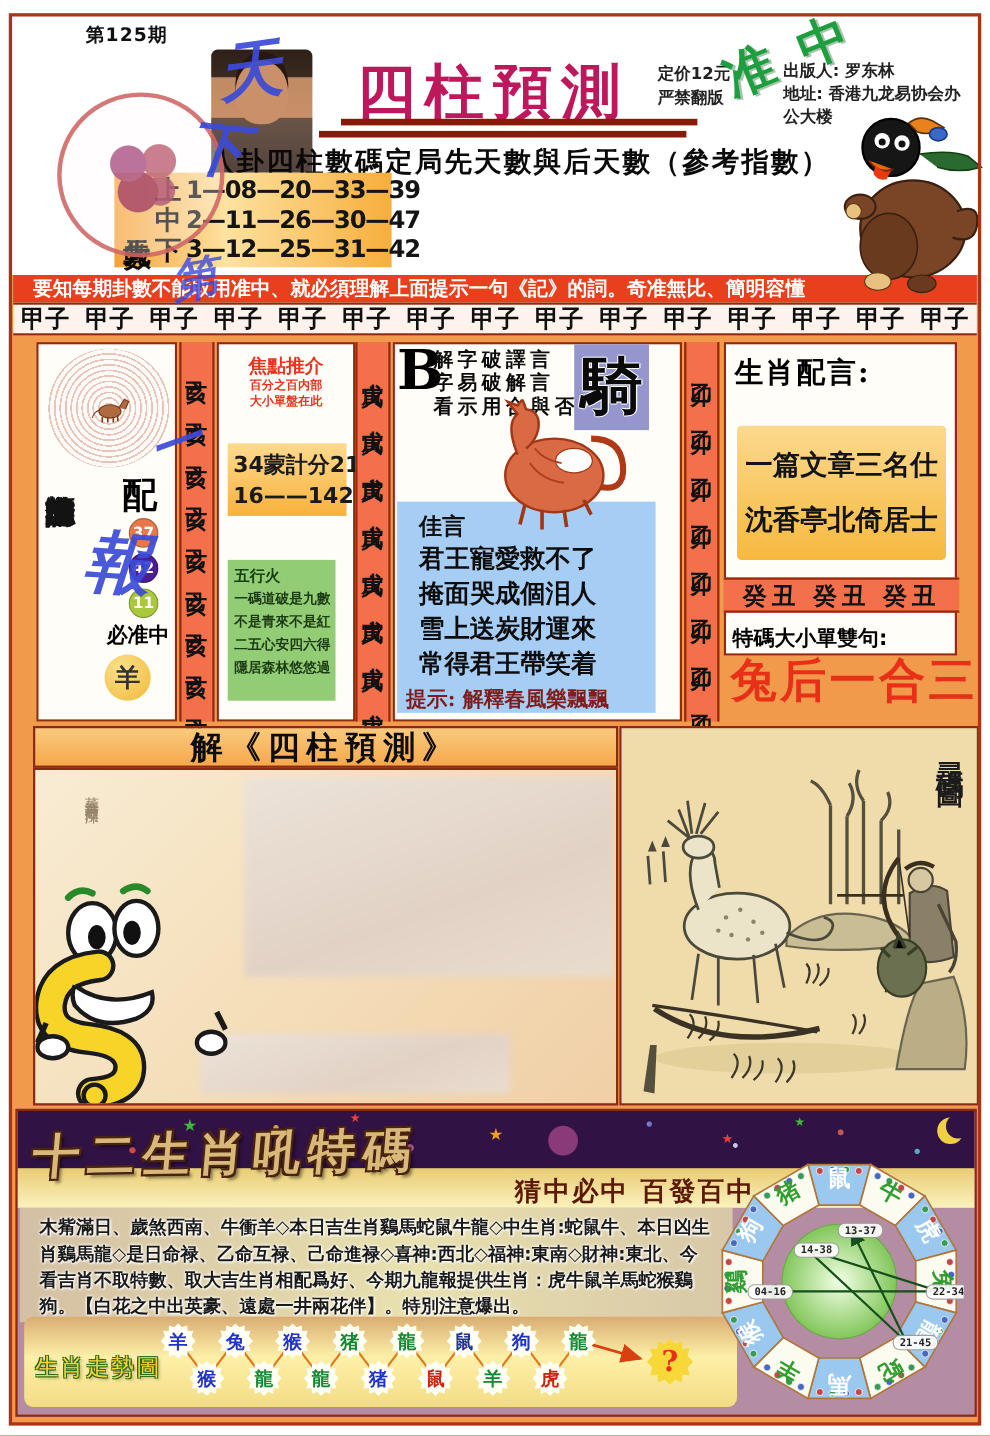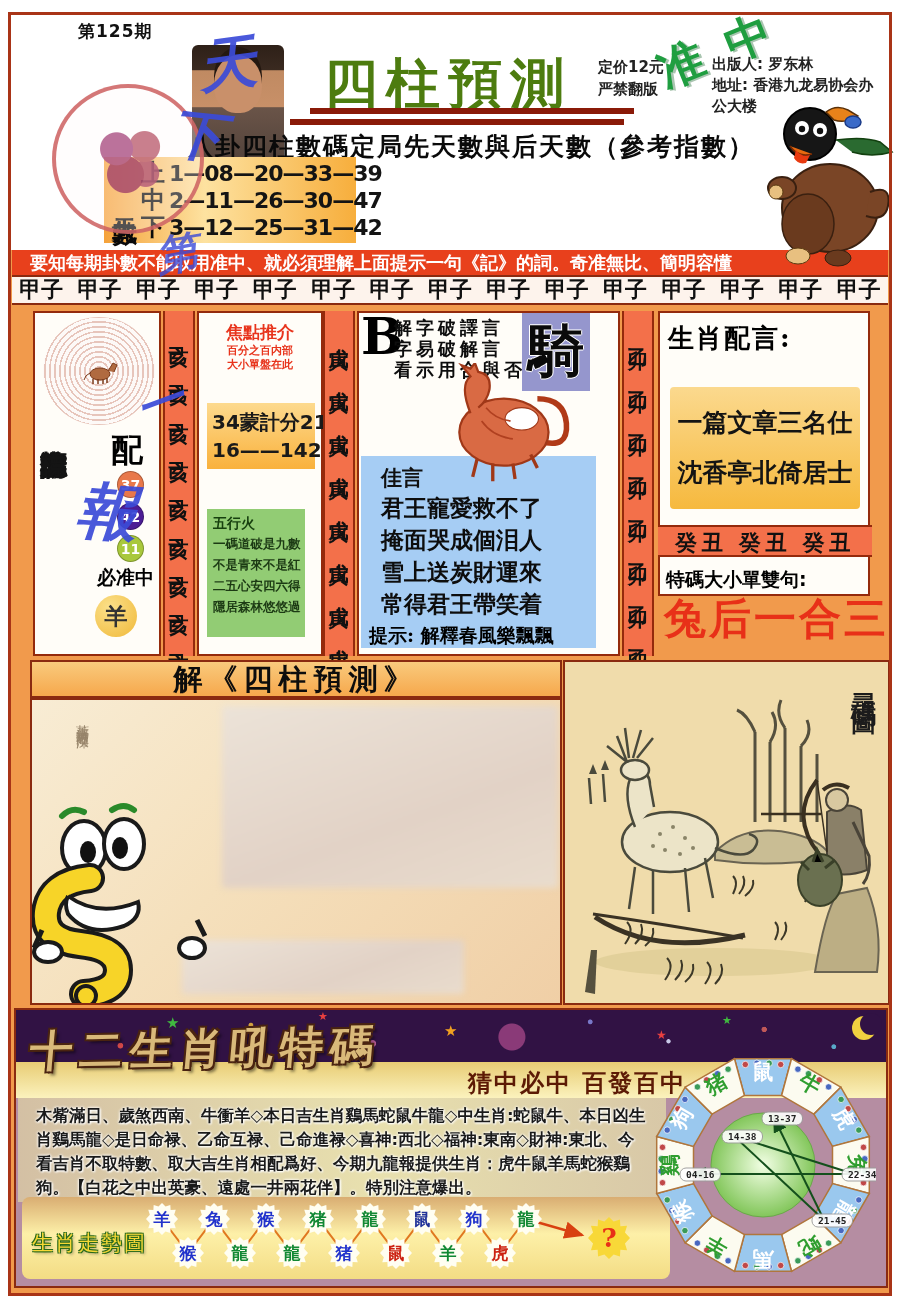--- a/index.html
+++ b/index.html
@@ -6,21 +6,21 @@
   body { background:#888; font-family:"DejaVu Sans",sans-serif; }
   #page { position:relative; width:900px; height:1305px; background:#ffffff; overflow:hidden; margin:0 auto; }
   .abs { position:absolute; }
   .serif { font-family:"DejaVu Serif",serif; }
   .frame { position:absolute; left:8px; top:12px; width:884px; height:1284px; border:3px solid #a93417; pointer-events:none; z-index:40; }
   .orange-zone { position:absolute; left:10px; top:250px; width:880px; height:1044px; background:#f19a4c; }
 
   
   .issue { left:78px; top:20px; font-size:17px; font-weight:bold; color:#111; letter-spacing:1px; }
   .slogan { left:196px; top:12px; font-size:25px; font-weight:900; color:#e8341c; letter-spacing:1px; text-shadow:1px 1px 0 #fff,-1px -1px 0 #fff; }
-  .main-title { left:324px; top:48px; font-size:54px; font-weight:900; color:#4d7c0f; letter-spacing:8px; }
+  .main-title { left:324px; top:48px; font-size:54px; font-weight:900; color:#be185d; letter-spacing:8px; }
   .bar1 { left:310px; top:108px; width:324px; height:6px; background:#8a1a08; }
   .bar2 { left:290px; top:119px; width:334px; height:6px; background:#8a1a08; }
   .price { left:598px; top:56px; font-size:15px; font-weight:bold; color:#222; line-height:22px; }
   .pub { left:712px; top:54px; font-size:15px; font-weight:bold; color:#222; line-height:21px; width:172px; }
   .stamp { left:655px; top:16px; font-size:46px; font-weight:900; color:#1f9e40; letter-spacing:26px; transform:rotate(-22deg); text-shadow:2px 2px 0 rgba(10,90,30,.35); z-index:6; }
   .photo { left:192px; top:45px; width:92px; height:112px; border-radius:6px 6px 0 0;
     background:linear-gradient(180deg,#2e2018 0%,#3a2a20 22%,#c08a62 23%,#c89068 55%,#6a5448 56%,#54443c 100%); }
   .photo:after { content:""; position:absolute; left:22px; top:10px; width:48px; height:58px; border-radius:50% 50% 45% 45%; background:#c9906a; box-shadow:0 -8px 0 0 #241810; }
   .seal { left:52px; top:84px; width:152px; height:150px; border:4px solid rgba(205,95,95,.85); border-radius:50%; background:rgba(255,250,250,.3); z-index:4; }
   .seal-inner { position:absolute; left:18px; top:16px; width:112px; height:112px; border-radius:50%;
@@ -73,21 +73,21 @@
   .wux-title { font-size:14px; font-weight:900; color:#17400f; }
   .wux-line { font-size:12.5px; font-weight:900; color:#1c3a14; line-height:21px; white-space:nowrap; }
   .bletter { left:2px; top:-6px; font-size:50px; font-weight:900; }
   .b-lines { left:35px; top:4px; }
   .b-line { font-family:"DejaVu Serif",serif; font-size:18px; font-weight:900; letter-spacing:4px; line-height:21px; color:#0d0d0d; white-space:nowrap; }
   .qi-block { left:163px; top:0px; width:68px; height:78px; background:#9596cd; display:flex; align-items:center; justify-content:center; }
   .qi-char { font-family:"DejaVu Serif",serif; font-size:56px; font-weight:900; color:#0a0a0a; text-shadow:-1px 0 #fff,1px 0 #fff,0 -1px #fff,0 1px #fff; }
   .poem-box { left:2px; top:143px; width:235px; height:192px; background:#a6cdf4; padding:8px 0 0 20px; }
   .poem-title { font-family:"DejaVu Serif",serif; font-size:21px; font-weight:900; color:#101010; }
   .poem-line { font-family:"DejaVu Serif",serif; font-size:23px; font-weight:900; color:#0d0d0d; line-height:32px; white-space:nowrap; }
-  .poem-hint { font-family:"DejaVu Serif",serif; font-size:19px; font-weight:900; color:#000000; margin:3px 0 0 -12px; white-space:nowrap; }
+  .poem-hint { font-family:"DejaVu Serif",serif; font-size:19px; font-weight:900; color:#7f1d1d; margin:3px 0 0 -12px; white-space:nowrap; }
   .rp-title { left:8px; top:8px; font-size:26px; font-weight:900; letter-spacing:2px; }
   .couplet { left:10px; top:74px; width:190px; height:122px; background:linear-gradient(180deg,#fbd98e,#f6b93e); border-radius:4px; display:flex; flex-direction:column; justify-content:center; align-items:center; }
   .couplet-line { font-family:"DejaVu Serif",serif; font-size:25px; font-weight:900; color:#141414; line-height:50px; white-space:nowrap; }
   .gzband { left:-2px; top:212px; width:214px; height:32px; background:#f3704a; border-top:2px solid #942a0c; border-bottom:2px solid #942a0c; text-align:center; font-family:"DejaVu Serif",serif; font-size:22px; font-weight:900; color:#111; line-height:30px; letter-spacing:4px; }
   .sp-label { left:6px; top:254px; font-size:19px; font-weight:900; }
   .sp-value { left:4px; top:278px; font-family:"DejaVu Serif",serif; font-size:42px; font-weight:900; color:#e83018; letter-spacing:3px; white-space:nowrap; }
 
   .jie-band { left:30px; top:660px; width:532px; height:38px; background:linear-gradient(180deg,#f9ca7d,#f6a84c); border:2px solid #8a2a10; text-align:center; font-family:"DejaVu Serif",serif; font-size:29px; font-weight:900; color:#0d0d0d; line-height:35px; letter-spacing:6px; }
 
   .paint-left { left:30px; top:698px; width:532px; height:307px; border:2px solid #8a2a10;

